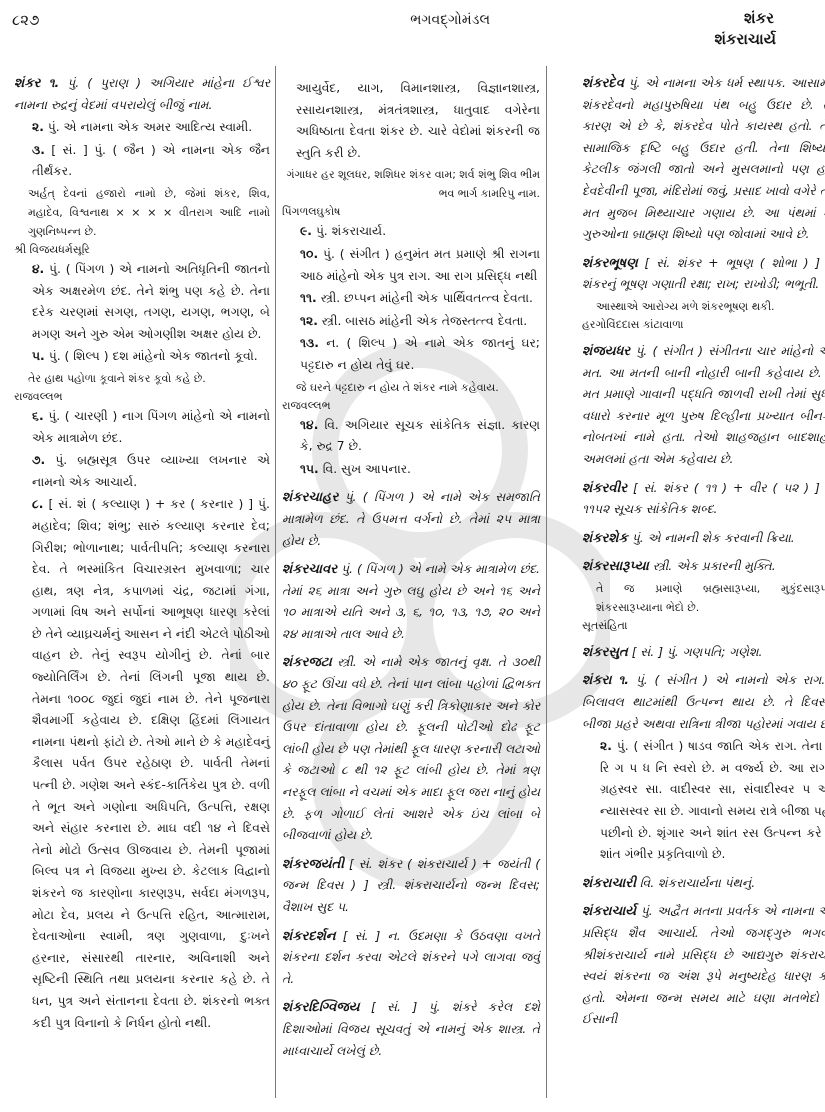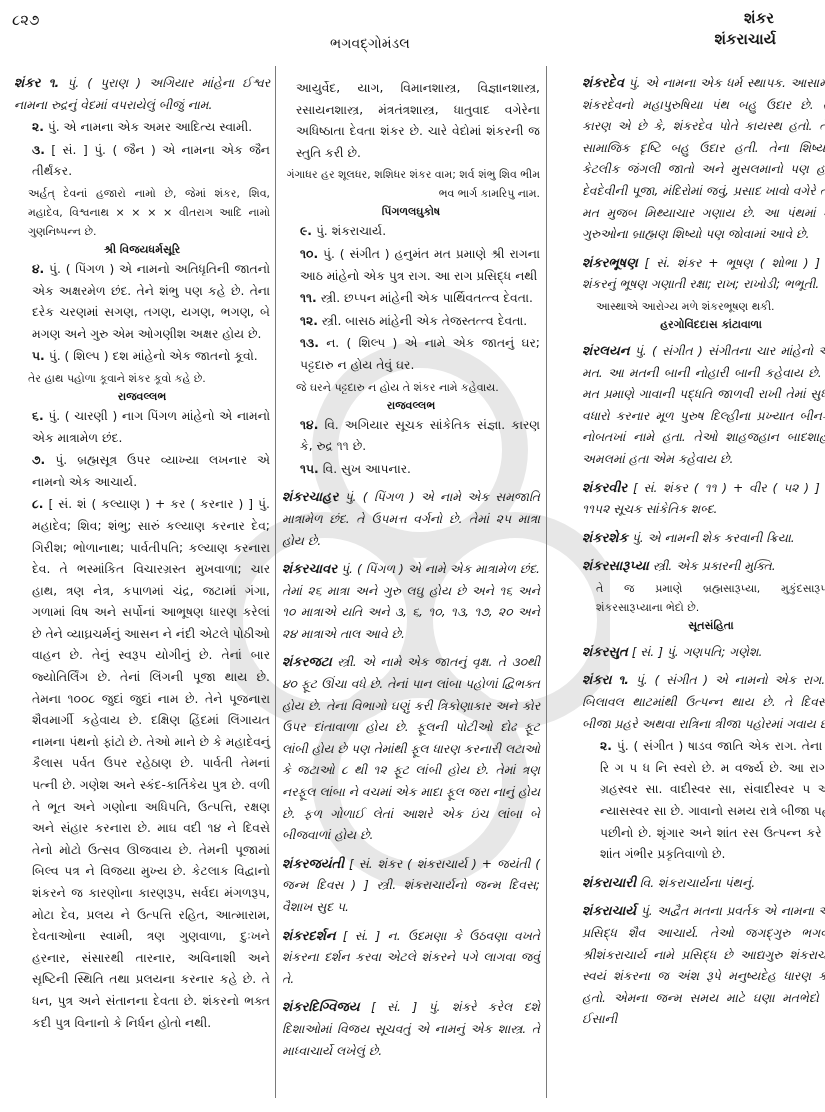--- a/index.html
+++ b/index.html
@@ -1,38 +1,38 @@
 <!DOCTYPE html>
 <html><head>
 <meta charset="utf-8">
 <style>
   html,body{margin:0;padding:0;background:#fff;}
   body{width:825px;height:1112px;position:relative;overflow:hidden;
        font-family:"DejaVu Sans","Liberation Sans",sans-serif;color:#161616;}
   .watermark{position:absolute;left:230px;top:330px;width:380px;height:560px;pointer-events:none;opacity:.09;}
   .header{position:absolute;left:0;top:0;width:788px;height:60px;}
   .pno{position:absolute;left:12px;top:11px;font-size:15px;}
-  .htitle{position:absolute;left:330px;top:11px;font-size:14px;width:160px;text-align:left;margin-top:24px;}
+  .htitle{position:absolute;left:330px;top:11px;font-size:14px;width:160px;text-align:right;}
   .guide1{position:absolute;right:14px;top:9px;font-size:15px;font-weight:bold;}
   .guide2{position:absolute;right:12px;top:30px;font-size:15px;font-weight:bold;}
   .col{position:absolute;top:66px;font-size:12.3px;line-height:21.6px;text-align:justify;}
   .c1{left:14px;width:256px;}
   .c2{left:282px;width:258px;margin-top:12px;}
   .c3{left:582px;width:258px;}
   .rule{position:absolute;top:66px;width:1px;height:1032px;background:#7a7a7a;}
   .r1{left:275px;}
   .r2{left:546px;}
   .entry{margin:0 0 1px 0;}
   .entry.gap{margin-top:6px;font-style:italic;}
   .hw{font-weight:bold;font-size:13.2px;}
   .num{font-weight:bold;}
   .sub{padding-left:18px;}
   .quote{font-size:11px;line-height:19px;padding-left:14px;font-weight:500;}
   .quote.center{text-align:right;padding-left:0;}
-  .src{font-size:11px;line-height:18px;text-align:center;font-weight:700;}
+  .src{font-size:11px;line-height:18px;text-align:left;font-weight:400;}
   .cont{padding-left:14px;}
 </style>
 </head>
 <body>
 
 <svg class="watermark" viewBox="0 0 380 560">
   <g fill="none" stroke="#000" stroke-width="26">
     <circle cx="190" cy="120" r="95"></circle>
     <circle cx="95" cy="290" r="95"></circle>
     <circle cx="285" cy="290" r="95"></circle>
@@ -68,35 +68,35 @@
     <div class="entry cont"><span>આયુર્વેદ, યાગ, વિમાનશાસ્ત્ર, વિજ્ઞાનશાસ્ત્ર, રસાયનશાસ્ત્ર, મંત્રતંત્રશાસ્ત્ર, ધાતુવાદ વગેરેના અધિષ્ઠાતા દેવતા શંકર છે. ચારે વેદોમાં શંકરની જ સ્તુતિ કરી છે.</span></div>
     <div class="quote center">ગંગાધર હર શૂલધર, શશિધર શંકર વામ; શર્વ શંભુ શિવ ભીમ ભવ ભાર્ગ કામરિપુ નામ.</div>
     <div class="src">પિંગળલઘુકોષ</div>
     <div class="entry sub"><span class="num">૯.</span> <span>પું. શંકરાચાર્ય.</span></div>
     <div class="entry sub"><span class="num">૧૦.</span> <span>પું. ( સંગીત ) હનુમંત મત પ્રમાણે શ્રી રાગના આઠ માંહેનો એક પુત્ર રાગ. આ રાગ પ્રસિદ્ધ નથી</span></div>
     <div class="entry sub"><span class="num">૧૧.</span> <span>સ્ત્રી. છપ્પન માંહેની એક પાર્થિવતત્ત્વ દેવતા.</span></div>
     <div class="entry sub"><span class="num">૧૨.</span> <span>સ્ત્રી. બાસઠ માંહેની એક તેજસ્તત્ત્વ દેવતા.</span></div>
     <div class="entry sub"><span class="num">૧૩.</span> <span>ન. ( શિલ્પ ) એ નામે એક જાતનું ઘર; પટ્ટદારુ ન હોય તેવું ઘર.</span></div>
     <div class="quote">જે ઘરને પટ્ટદારુ ન હોય તે શંકર નામે કહેવાય.</div>
     <div class="src">રાજવલ્લભ</div>
-    <div class="entry sub"><span class="num">૧૪.</span> <span>વિ. અગિયાર સૂચક સાંકેતિક સંજ્ઞા. કારણ કે, રુદ્ર ૧૧ છે.</span></div>
+    <div class="entry sub"><span class="num">૧૪.</span> <span>વિ. અગિયાર સૂચક સાંકેતિક સંજ્ઞા. કારણ કે, રુદ્ર 7 છે.</span></div>
     <div class="entry sub"><span class="num">૧૫.</span> <span>વિ. સુખ આપનાર.</span></div>
     <div class="entry gap"><span class="hw">શંકરચાહર</span> <span>પું. ( પિંગળ ) એ નામે એક સમજાતિ માત્રામેળ છંદ. તે ઉપમત્ત વર્ગનો છે. તેમાં ૨૫ માત્રા હોય છે.</span></div>
     <div class="entry gap"><span class="hw">શંકરચાવર</span> <span>પું. ( પિંગળ ) એ નામે એક માત્રામેળ છંદ. તેમાં ૨૬ માત્રા અને ગુરુ લઘુ હોય છે અને ૧૬ અને ૧૦ માત્રાએ યતિ અને ૩, ૬, ૧૦, ૧૩, ૧૭, ૨૦ અને ૨૪ માત્રાએ તાલ આવે છે.</span></div>
     <div class="entry gap"><span class="hw">શંકરજટા</span> <span>સ્ત્રી. એ નામે એક જાતનું વૃક્ષ. તે ૩૦થી ૪૦ ફૂટ ઊંચા વધે છે. તેનાં પાન લાંબા પહોળાં દ્વિભક્ત હોય છે. તેના વિભાગો ઘણું કરી ત્રિકોણાકાર અને કોર ઉપર દાંતાવાળા હોય છે. ફૂલની પોટીઓ દોઢ ફૂટ લાંબી હોય છે પણ તેમાંથી ફૂલ ધારણ કરનારી લટાઓ કે જટાઓ ૮ થી ૧૨ ફૂટ લાંબી હોય છે. તેમાં ત્રણ નરફૂલ લાંબા ને વચમાં એક માદા ફૂલ જરા નાનું હોય છે. ફળ ગોળાઈ લેતાં આશરે એક ઇંચ લાંબા બે બીજવાળાં હોય છે.</span></div>
     <div class="entry gap"><span class="hw">શંકરજયંતી</span> <span>[ સં. શંકર ( શંકરાચાર્ય ) + જયંતી ( જન્મ દિવસ ) ] સ્ત્રી. શંકરાચાર્યનો જન્મ દિવસ; વૈશાખ સુદ ૫.</span></div>
     <div class="entry gap"><span class="hw">શંકરદર્શન</span> <span>[ સં. ] ન. ઉદમણા કે ઉઠવણા વખતે શંકરના દર્શન કરવા એટલે શંકરને પગે લાગવા જવું તે.</span></div>
     <div class="entry gap"><span class="hw">શંકરદિગ્વિજય</span> <span>[ સં. ] પું. શંકરે કરેલ દશે દિશાઓમાં વિજય સૂચવતું એ નામનું એક શાસ્ત્ર. તે માધ્વાચાર્યે લખેલું છે.</span></div>
   </div>
 <div class="col c3">
     <div class="entry gap"><span class="hw">શંકરદેવ</span> <span>પું. એ નામના એક ધર્મ સ્થાપક. આસામના શંકરદેવનો મહાપુરુષિયા પંથ બહુ ઉદાર છે. તેનું કારણ એ છે કે, શંકરદેવ પોતે કાયસ્થ હતો. તેની સામાજિક દૃષ્ટિ બહુ ઉદાર હતી. તેના શિષ્યોમાં કેટલીક જંગલી જાતો અને મુસલમાનો પણ હતા. દેવદેવીની પૂજા, મંદિરોમાં જવું, પ્રસાદ ખાવો વગેરે તેના મત મુજબ મિથ્યાચાર ગણાય છે. આ પંથમાં શૂદ્ર ગુરુઓના બ્રાહ્મણ શિષ્યો પણ જોવામાં આવે છે.</span></div>
     <div class="entry gap"><span class="hw">શંકરભૂષણ</span> <span>[ સં. શંકર + ભૂષણ ( શોભા ) ] ન. શંકરનું ભૂષણ ગણાતી રક્ષા; રાખ; રાખોડી; ભભૂતી.</span></div>
     <div class="quote">આસ્થાએ આરોગ્ય મળે શંકરભૂષણ થકી.</div>
     <div class="src">હરગોવિંદદાસ કાંટાવાળા</div>
-    <div class="entry gap"><span class="hw">શંરલયન</span> <span>પું. ( સંગીત ) સંગીતના ચાર માંહેનો એક મત. આ મતની બાની નોહારી બાની કહેવાય છે. એ મત પ્રમાણે ગાવાની પદ્ધતિ જાળવી રાખી તેમાં સુધારો વધારો કરનાર મૂળ પુરુષ દિલ્હીના પ્રખ્યાત બીનકાર નોબતખાં નામે હતા. તેઓ શાહજહાન બાદશાહના અમલમાં હતા એમ કહેવાય છે.</span></div>
+    <div class="entry gap"><span class="hw">શંજયધર</span> <span>પું. ( સંગીત ) સંગીતના ચાર માંહેનો એક મત. આ મતની બાની નોહારી બાની કહેવાય છે. એ મત પ્રમાણે ગાવાની પદ્ધતિ જાળવી રાખી તેમાં સુધારો વધારો કરનાર મૂળ પુરુષ દિલ્હીના પ્રખ્યાત બીનકાર નોબતખાં નામે હતા. તેઓ શાહજહાન બાદશાહના અમલમાં હતા એમ કહેવાય છે.</span></div>
     <div class="entry gap"><span class="hw">શંકરવીર</span> <span>[ સં. શંકર ( ૧૧ ) + વીર ( ૫૨ ) ] વિ. ૧૧૫૨ સૂચક સાંકેતિક શબ્દ.</span></div>
     <div class="entry gap"><span class="hw">શંકરશેક</span> <span>પું. એ નામની શેક કરવાની ક્રિયા.</span></div>
     <div class="entry gap"><span class="hw">શંકરસારૂપ્યા</span> <span>સ્ત્રી. એક પ્રકારની મુક્તિ.</span></div>
     <div class="quote">તે જ પ્રમાણે બ્રહ્મસારૂપ્યા, મુકુંદસારૂપ્યા, શંકરસારૂપ્યાના ભેદો છે.</div>
     <div class="src">સૂતસંહિતા</div>
     <div class="entry gap"><span class="hw">શંકરસુત</span> <span>[ સં. ] પું. ગણપતિ; ગણેશ.</span></div>
     <div class="entry gap"><span class="hw">શંકરા</span> <span class="num">૧.</span> <span>પું. ( સંગીત ) એ નામનો એક રાગ. તે બિલાવલ થાટમાંથી ઉત્પન્ન થાય છે. તે દિવસના બીજા પ્રહરે અથવા રાત્રિના ત્રીજા પહોરમાં ગવાય છે.</span></div>
     <div class="entry sub"><span class="num">૨.</span> <span>પું. ( સંગીત ) ષાડવ જાતિ એક રાગ. તેના સા રિ ગ પ ધ નિ સ્વરો છે. મ વર્જ્ય છે. આ રાગનો ગ્રહસ્વર સા. વાદીસ્વર સા, સંવાદીસ્વર પ અને ન્યાસસ્વર સા છે. ગાવાનો સમય રાત્રે બીજા પહોર પછીનો છે. શૃંગાર અને શાંત રસ ઉત્પન્ન કરે છે. શાંત ગંભીર પ્રકૃતિવાળો છે.</span></div>
     <div class="entry gap"><span class="hw">શંકરાચારી</span> <span>વિ. શંકરાચાર્યના પંથનું.</span></div>
     <div class="entry gap"><span class="hw">શંકરાચાર્ય</span> <span>પું. અદ્વૈત મતના પ્રવર્તક એ નામના એક પ્રસિદ્ધ શૈવ આચાર્ય. તેઓ જગદ્ગુરુ ભગવાન શ્રીશંકરાચાર્ય નામે પ્રસિદ્ધ છે આદ્યગુરુ શંકરાચાર્યે સ્વયં શંકરના જ અંશ રૂપે મનુષ્યદેહ ધારણ કર્યો હતો. એમના જન્મ સમય માટે ઘણા મતભેદો છે. ઈસાની</span></div>

